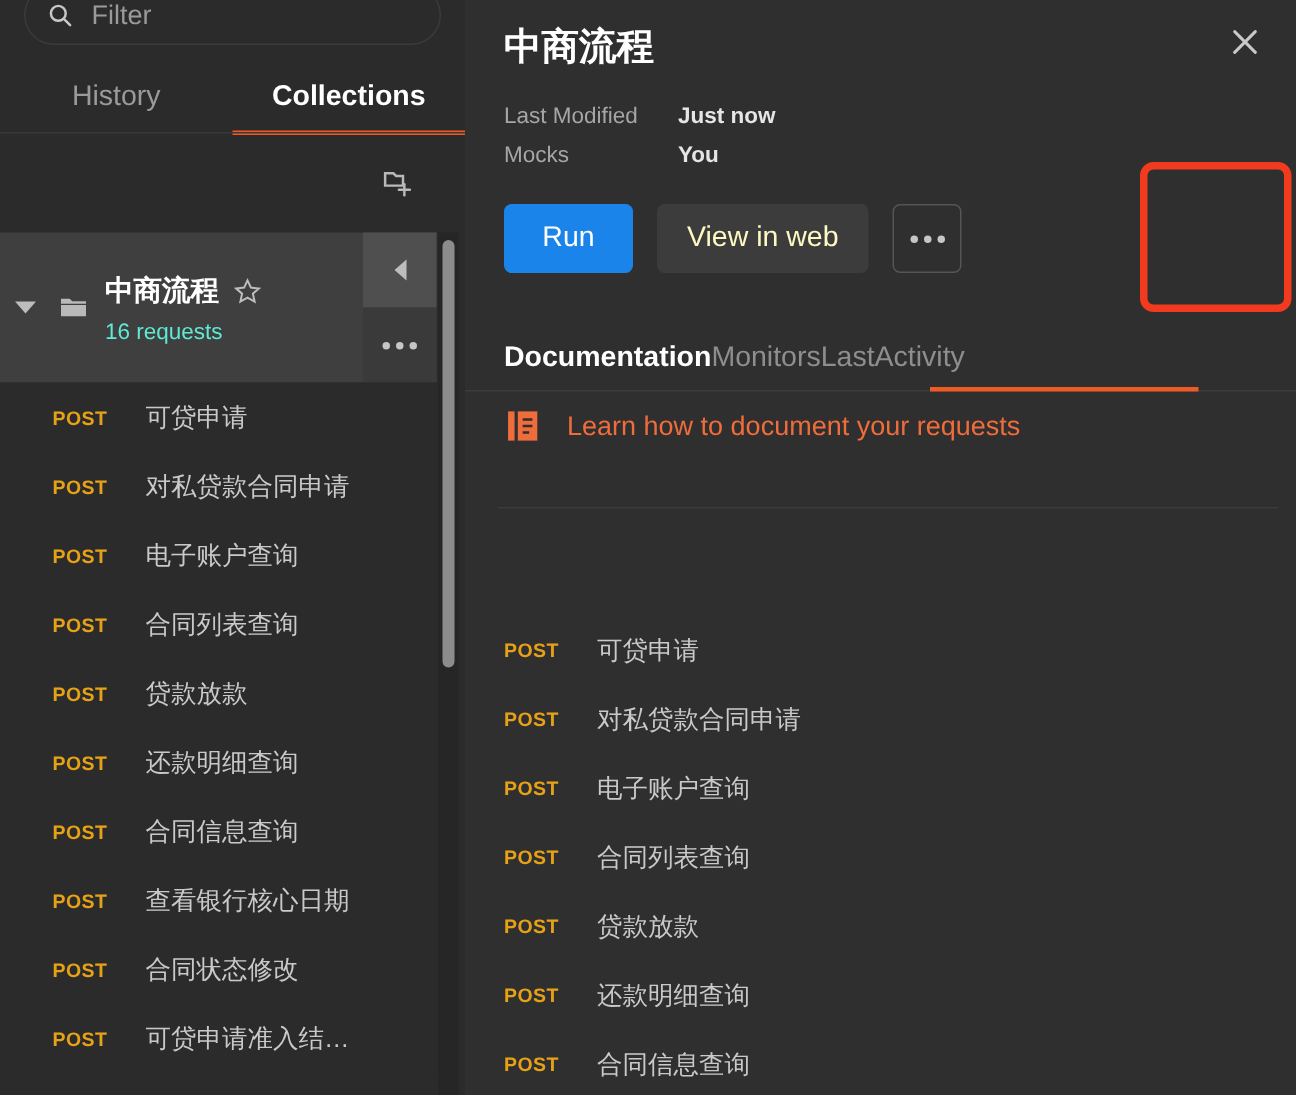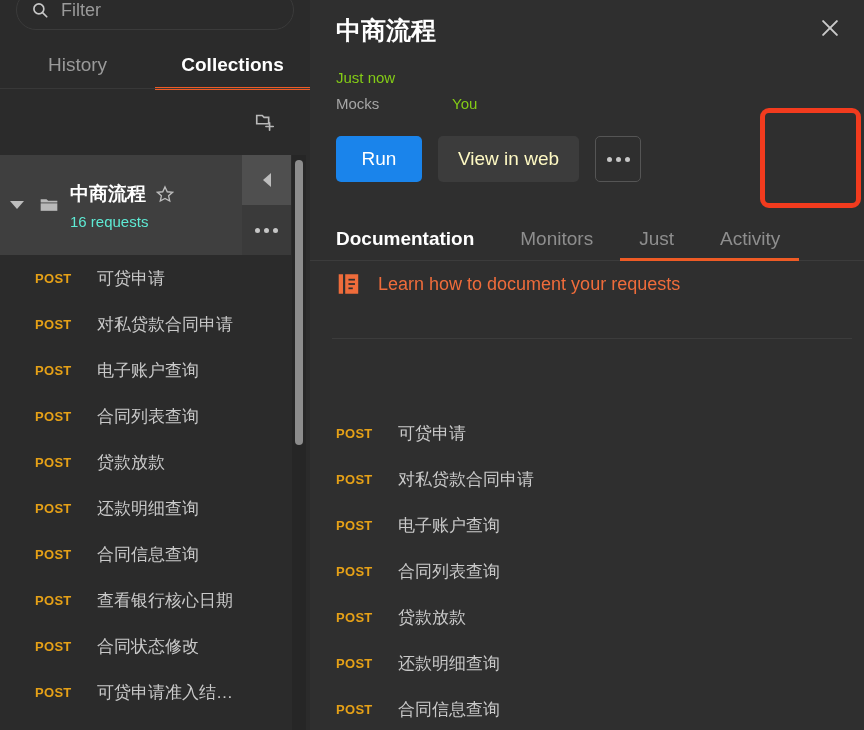--- a/index.html
+++ b/index.html
@@ -148,21 +148,21 @@
   .panel-head { position: relative; padding: 14px 26px 0 26px; }
   .panel-title { font-size: 25px; color: #ffffff; font-weight: bold; }
   .close-btn {
     position: absolute; right: 14px; top: 8px;
     width: 40px; height: 40px; display: flex; align-items: center; justify-content: center;
     cursor: pointer;
   }
   .meta { margin-top: 18px; padding-left: 26px; font-size: 15px; line-height: 26px; }
   .meta-row { display: flex; }
   .meta-key { width: 116px; color: #a6a6a6; }
-  .meta-val { color: #84cc16; font-weight: normal; }
+  .meta-val { color: #e5e5e5; font-weight: bold; }
 
   .btn-row {
     position: absolute; left: 0; top: 136px; width: 554px;
     padding-left: 26px; display: flex; align-items: center; gap: 16px;
   }
   .btn {
     height: 46px; border-radius: 5px; border: none;
     display: flex; align-items: center; justify-content: center;
     font-size: 19px; cursor: pointer; padding: 0 20px;
     font-family: "Liberation Sans", sans-serif;
@@ -176,21 +176,21 @@
   }
   .annot-box {
     position: absolute; left: 450px; top: 108px;
     width: 101px; height: 100px;
     border: 5px solid #f23b1e; border-radius: 9px;
     pointer-events: none;
   }
 
   .panel-tabs {
     position: absolute; left: 0; top: 216px; width: 554px; height: 46px;
-    display: flex; align-items: center; padding-left: 26px; gap: 46px;
+    display: flex; align-items: center; padding-left: 26px; 
   }
   .p-tab { font-size: 19px; color: #8e8e8e; cursor: pointer; }
   .p-tab.active { color: #ffffff; font-weight: bold; }
   .p-tab-underline {
     position: absolute; left: 310px; top: 258px; width: 179px; height: 3px;
     background: #ef5b25;
   }
   .panel-tabs-sep {
     position: absolute; left: 0; top: 260px; width: 554px; height: 1px;
     background: #3c3c3c;
@@ -341,20 +341,21 @@
       <div class="close-btn">
         <svg viewBox="0 0 24 24" stroke="#c9c9c9" stroke-width="2.2" fill="none" width="22" height="22">
           <line x1="4.5" y1="4.5" x2="19.5" y2="19.5" stroke-linecap="round"></line>
           <line x1="19.5" y1="4.5" x2="4.5" y2="19.5" stroke-linecap="round"></line>
         </svg>
       </div>
     </div>
 
     <div class="meta">
       <div class="meta-row">
+        <span class="meta-key">Last Modified</span>
         <span class="meta-val">Just now</span>
       </div>
       <div class="meta-row">
         <span class="meta-key">Mocks</span>
         <span class="meta-val">You</span>
       </div>
     </div>
 
     <div class="btn-row">
       <button class="btn btn-run">Run</button>
@@ -370,21 +371,21 @@
     <div class="annot-box"></div>
 
     <div class="panel-tabs">
       <div class="p-tab active">
         <span>Documentation</span>
       </div>
       <div class="p-tab">
         <span>Monitors</span>
       </div>
       <div class="p-tab">
-        <span>Just</span>
+        <span>Last</span>
       </div>
       <div class="p-tab">
         <span>Activity</span>
       </div>
     </div>
     <div class="panel-tabs-sep"></div>
     <div class="p-tab-underline"></div>
 
     <div class="learn-row">
       <svg class="book-icon" viewBox="0 0 24 24">

